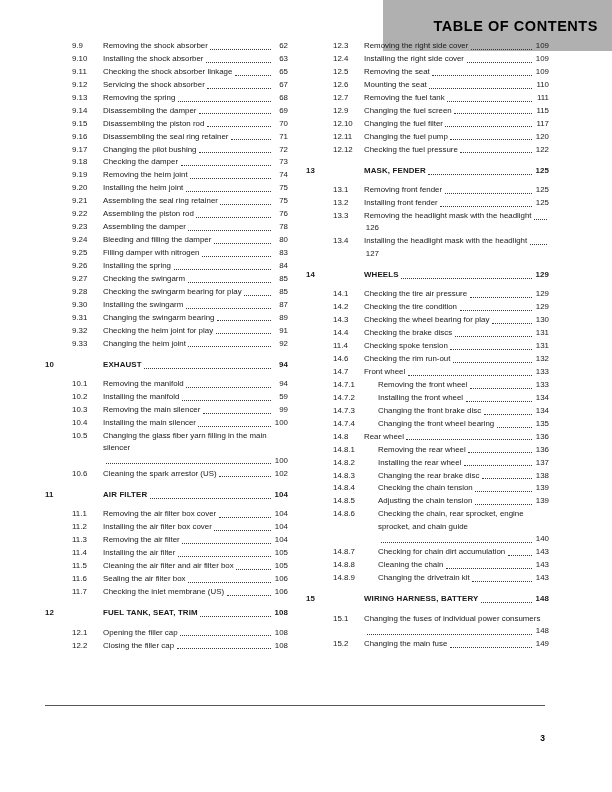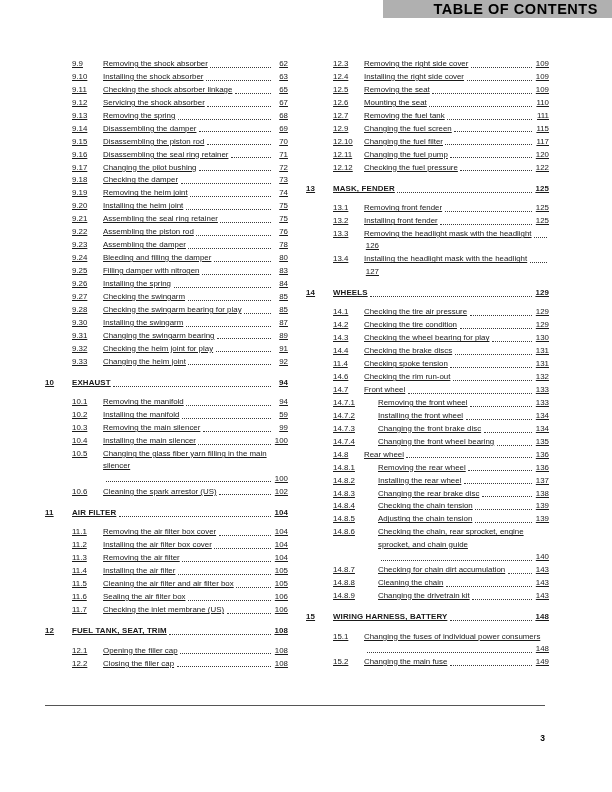--- a/index.html
+++ b/index.html
@@ -15,65 +15,65 @@
     color: #1a1a1a;
     overflow: hidden;
   }
 
   
   #header-bar {
     position: absolute;
     left: 383px;
     top: 0;
     width: 229px;
-    height: 18px;
+    height: 51px;
     background: #b0b0b0;
     display: flex;
     align-items: center;
     justify-content: flex-end;
     box-sizing: border-box;
     padding-right: 14px;
   }
   #header-title {
     font-size: 14.5px;
     font-weight: bold;
     letter-spacing: 0.55px;
     color: #000000;
     white-space: nowrap;
   }
 
   
   #content {
     position: absolute;
     left: 45px;
-    top: 58px;
+    top: 40px;
     width: 522px;
     display: flex;
     gap: 18px;
-    text-decoration: underline;
   }
   .toc-column {
     width: 243px;
     flex: 0 0 243px;
   }
 
   
   .entry {
     display: flex;
     align-items: flex-start;
     font-size: 7.9px;
     line-height: 12.35px;
     margin-bottom: 0.6px;
   }
   .entry.chapter {
     font-weight: bold;
     text-transform: uppercase;
     margin-top: 9px;
     margin-bottom: 7px;
     letter-spacing: 0.15px;
+    gap: 31px;
   }
   .entry.sub { }
   .entry.subsub { }
 
   
   .num {
     flex: 0 0 auto;
     white-space: nowrap;
   }
   .entry.chapter > .num { width: 27px; }

